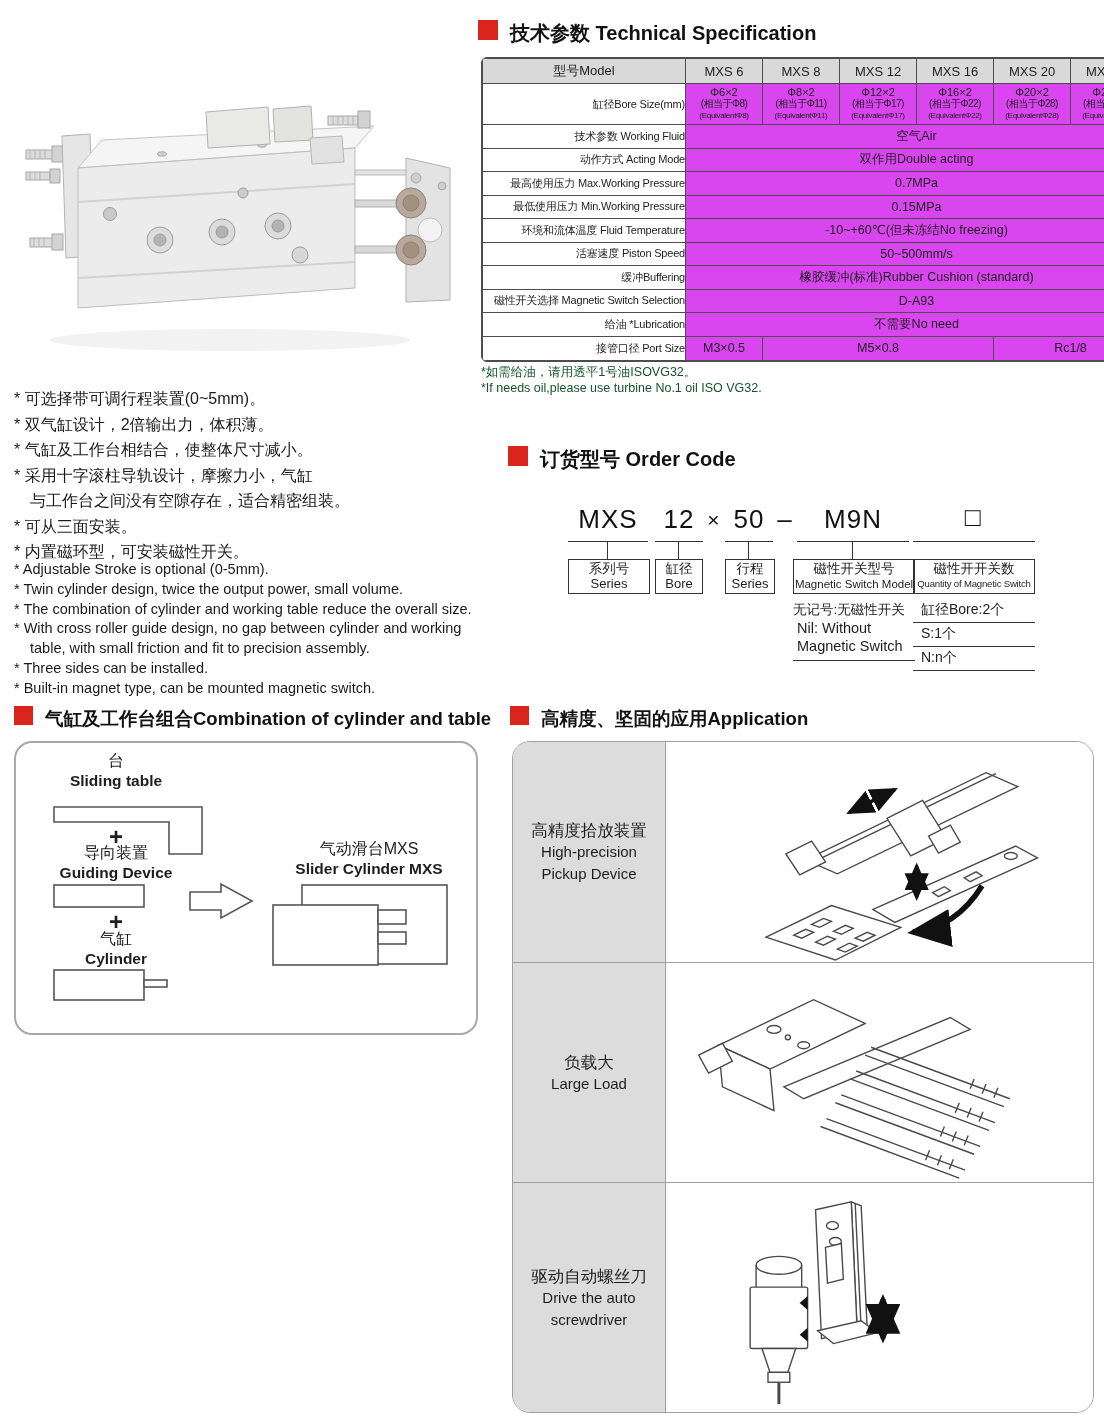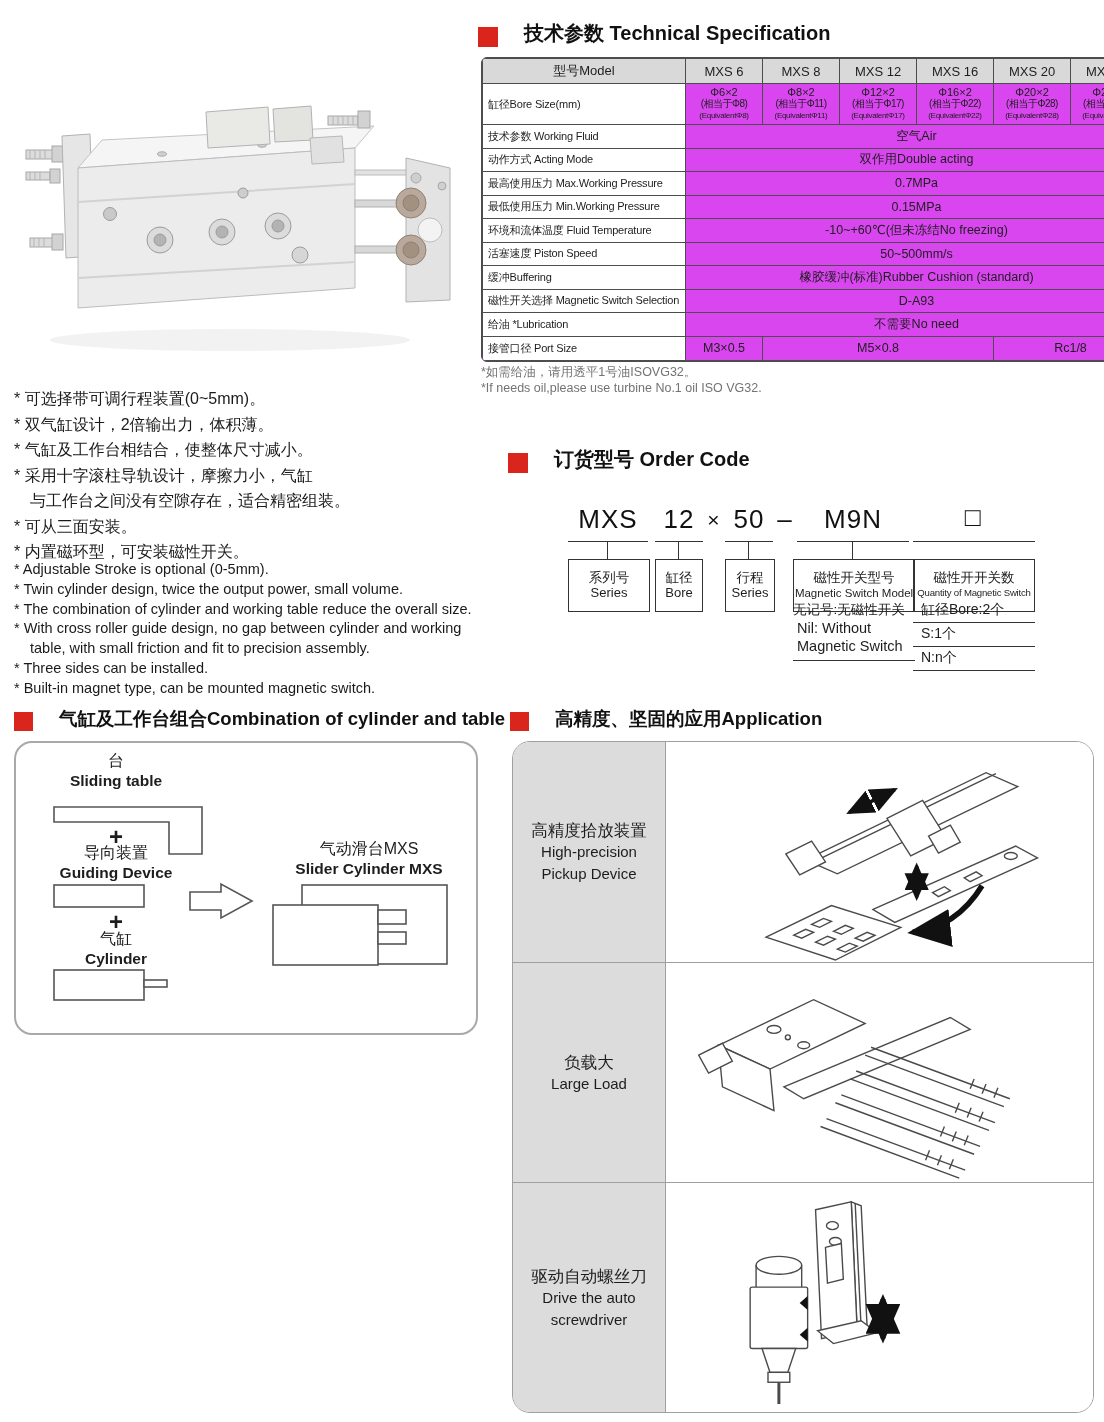--- a/index.html
+++ b/index.html
@@ -4,56 +4,56 @@
 <style>
   * { margin:0; padding:0; box-sizing:border-box; }
   html,body { background:#fff; }
   body {
     width:1104px; height:1422px; position:relative; overflow:hidden;
     font-family:"Liberation Sans","DejaVu Sans",sans-serif; color:#1d1d1d;
   }
   .abs { position:absolute; }
 
   
-  .sec-title { position:absolute; display:flex; align-items:flex-end; gap:26px; }
+  .sec-title { position:absolute; display:flex; align-items:flex-start; gap:12px; }
   .sec-title .marker { width:20px; height:20px; background:#d9251c; flex:0 0 auto; }
   .sec-title .txt { font-size:20px; font-weight:bold; color:#111; white-space:nowrap; }
   .sec-title.small .txt { font-size:18.5px; }
   .sec-title.small .marker { width:19px; height:19px; }
 
   
   .spec-wrap { position:absolute; left:481px; top:57px; width:668px;
     border:1.5px solid #4d4d4d; border-radius:6px; overflow:hidden; background:#d946ef; }
   table.spec { border-collapse:collapse; table-layout:fixed; width:100%; }
   table.spec td, table.spec th { border:1px solid #4d4d4d; text-align:center; vertical-align:middle; overflow:hidden; }
   table.spec th { background:#d9d9d9; font-weight:normal; font-size:13px; height:25px; }
-  table.spec td.lbl { text-align:left; padding-left:5px; font-size:11px; letter-spacing:-0.2px; white-space:nowrap; background:#fff; }
+  table.spec td.lbl { text-align:right; padding-left:5px; font-size:11px; letter-spacing:-0.2px; white-space:nowrap; background:#fff; }
   table.spec td.val { font-size:12.5px; }
   tr.vrow { height:23.5px; }
   tr.bore-row { height:41px; }
   tr.port-row { height:24px; }
   .bore-cell { font-size:10.5px; line-height:12px; white-space:nowrap; }
   .bore-cell .l1 { display:block; font-size:11px; }
   .bore-cell .l2 { display:block; font-size:10px; letter-spacing:-0.5px; }
   .bore-cell .l3 { display:block; font-size:8px; letter-spacing:-0.3px; }
-  .footnote { position:absolute; left:481px; font-size:12.5px; color:#737373; white-space:nowrap; }
+  .footnote { position:absolute; left:481px; font-size:12.5px; color:#14532d; white-space:nowrap; }
 
   
   .feat-cn { position:absolute; left:14px; top:386px; width:462px; }
   .feat-cn div { font-size:16px; line-height:25.5px; white-space:nowrap; color:#1a1a1a; }
   .feat-en { position:absolute; left:14px; top:560px; width:470px; }
   .feat-en div { font-size:14.5px; line-height:19.8px; white-space:nowrap; color:#1a1a1a; }
   .cont { padding-left:16px; }
 
   
   .order { position:absolute; left:555px; top:472px; width:500px; height:185px;margin-top:32px; }
   .order .part { position:absolute; top:0; text-align:center; font-size:26px; color:#111; letter-spacing:1px; }
   .order .uline { position:absolute; top:37px; border-top:1.5px solid #333; }
   .order .conn { position:absolute; top:38px; height:17px; width:0; border-left:1.5px solid #333; }
-  .order .obox { position:absolute; top:55px; height:53px; border:1.5px solid #333;
+  .order .obox { position:absolute; top:55px; height:35px; border:1.5px solid #333;
     display:flex; flex-direction:column; align-items:center; justify-content:center; line-height:14.5px; }
   .order .obox .cn { font-size:13.5px; }
   .order .obox .en { font-size:13px; white-space:nowrap; }
   .order .obox .en.tiny { font-size:9.6px; letter-spacing:-0.2px; }
   .order .note { position:absolute; left:238px; top:97px; width:122px; border-bottom:1.5px solid #333; padding-bottom:5px; }
   .order .note .n-cn { font-size:13.5px; white-space:nowrap; }
   .order .note .n-en { font-size:14.5px; padding-left:4px; white-space:nowrap; line-height:18px; }
   .order .qty { position:absolute; left:358px; top:95px; width:122px; }
   .order .qty div { border-bottom:1.5px solid #333; font-size:14px; padding:2px 0 3px 8px; white-space:nowrap; }
 

